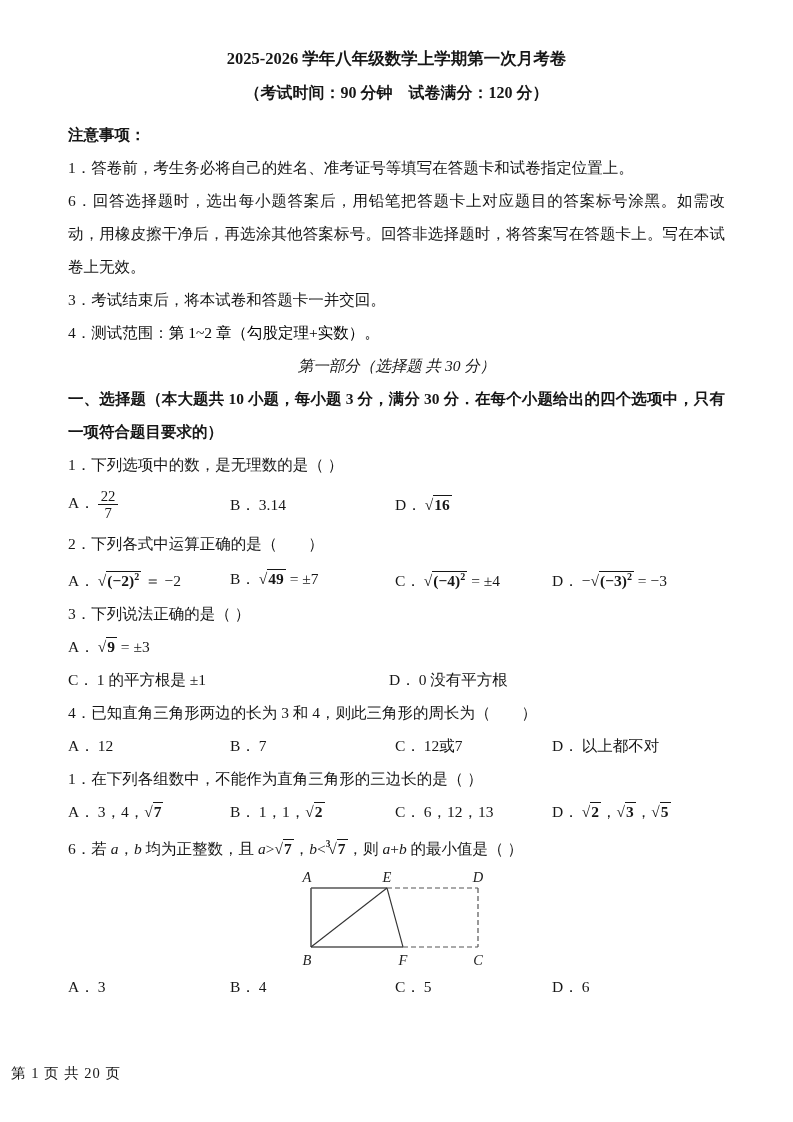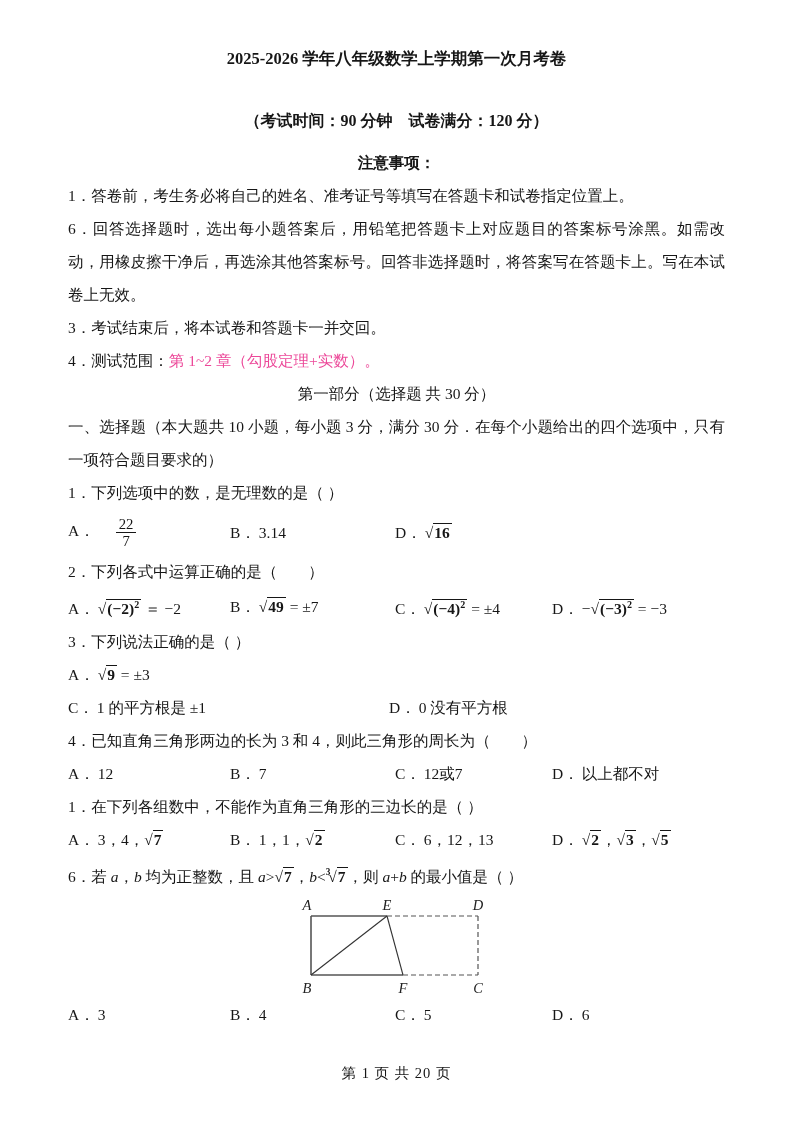--- a/index.html
+++ b/index.html
@@ -8,47 +8,47 @@
     position: relative;
     width: 771px; height: 1122px;
     margin: 0 auto;
     background: #ffffff;
     font-family: "Liberation Serif", "DejaVu Serif", serif;
     font-size: 15.5px;
     color: #161616;
     padding: 42px 57px 0 57px;
     overflow: hidden;
   }
-  p { margin:0; line-height: 33px; text-align: center; }
+  p { margin:0; line-height: 33px; }
   .title { text-align:center; font-weight:bold; font-size:16.5px; line-height:34px; }
-  .subtitle { text-align:center; font-weight:bold; font-size:16px; line-height:34px;margin-top:28px; }
+  .subtitle { text-align:center; font-weight:bold; font-size:16px; line-height:34px; }
   .notice { margin-top:8px; }
   .notice-heading { font-weight:bold; }
   .notice-item { text-align:justify; }
-  .red { color:#ec4899; }
-  .part-title { text-align:center; }
-  .section-intro { font-weight:normal; text-align:justify; }
+  .red { color:#000000; }
+  .part-title { text-align:center;font-style:italic; }
+  .section-intro { font-weight:bold; text-align:justify; }
   .q-stem { text-align:justify; }
   .opts { display:grid; align-items:center; line-height:33px; }
   .opts-4 { grid-template-columns:162px 165px 157px 1fr; }
   .opts-2 { grid-template-columns:321px 1fr; }
   .opts-tall { min-height:46px; }
   .opt { white-space:nowrap; }
   .opt-label { margin-right:3px; }
-  .frac { display:inline-block; text-align:center; vertical-align:middle; line-height:1.1; font-size:0.95em;margin-left:18px; }
+  .frac { display:inline-block; text-align:center; vertical-align:middle; line-height:1.1; font-size:0.95em; }
   .frac .num { display:block; border-bottom:1px solid currentColor; padding:0 3px; }
   .frac .den { display:block; }
   .sqrt { white-space:nowrap;font-weight:bold; }
   .sqrt .rad { border-top:1.2px solid currentColor; padding:0 2px 0 1px; }
   .rootidx { font-size:0.6em; vertical-align:0.75em; margin-right:-2px; }
   sup { font-size:0.65em; }
   i { font-family:"Liberation Serif","DejaVu Serif",serif; }
   .figure-wrap { display:flex; justify-content:center; margin:3px 0 0 0; }
   .fig text { font-style:italic; font-size:14.5px; fill:#222; font-family:"Liberation Serif","DejaVu Serif",serif; }
-  .footer { position:absolute; left:0; right:0; bottom:32px; text-align:center; font-size:14.5px; letter-spacing:1px; }
+  .footer { position:absolute; left:0; right:0; bottom:32px; font-size:14.5px; letter-spacing:1px; }
 </style>
 </head>
 <body>
 
 <div class="page">
 
   <p class="title">2025-2026 学年八年级数学上学期第一次月考卷</p>
   <p class="subtitle">（考试时间：90 分钟　试卷满分：120 分）</p>
 
   <div class="notice">

